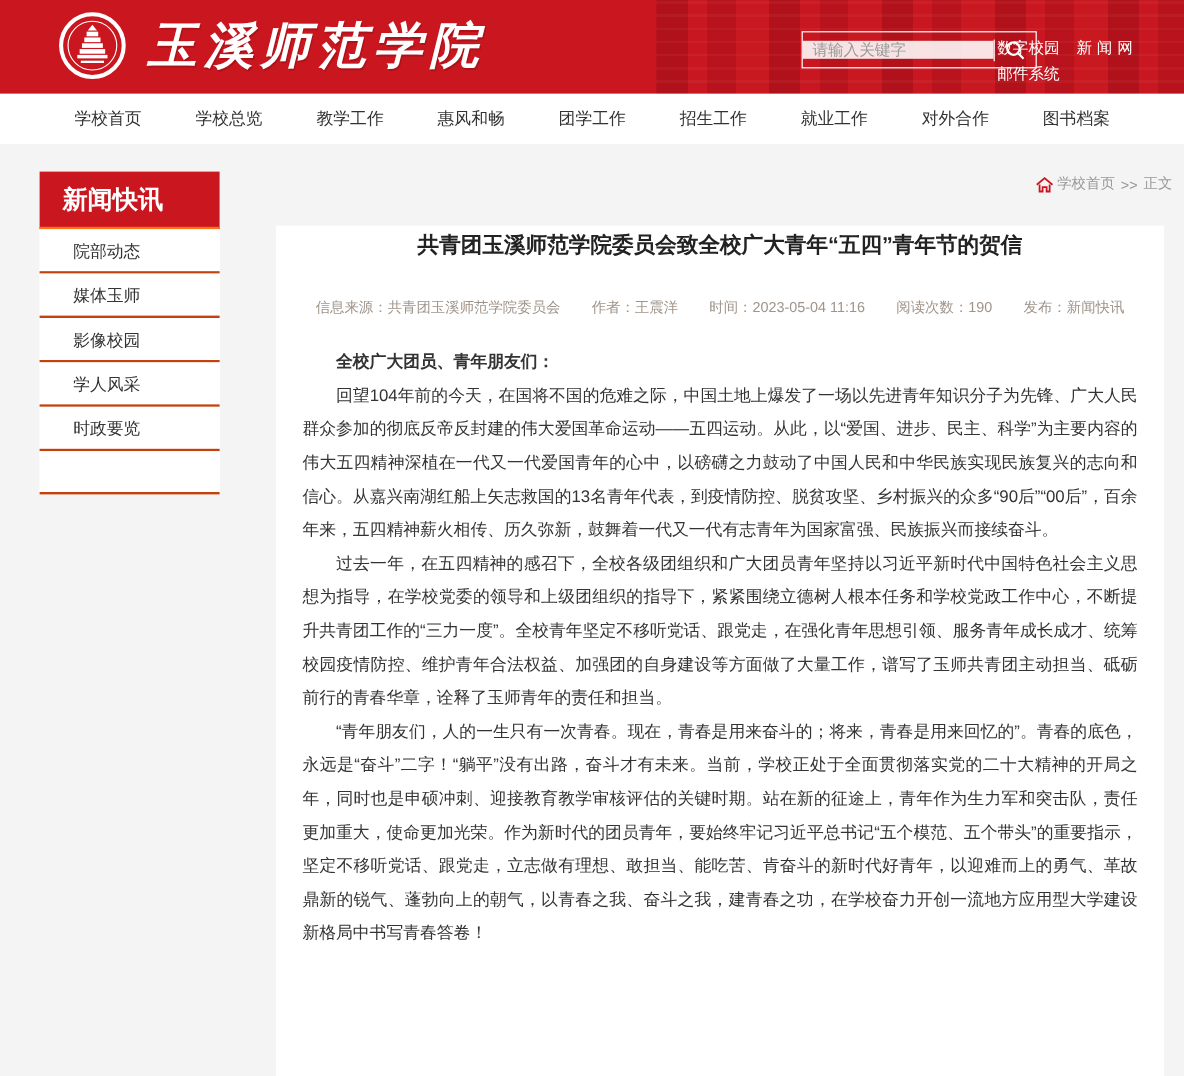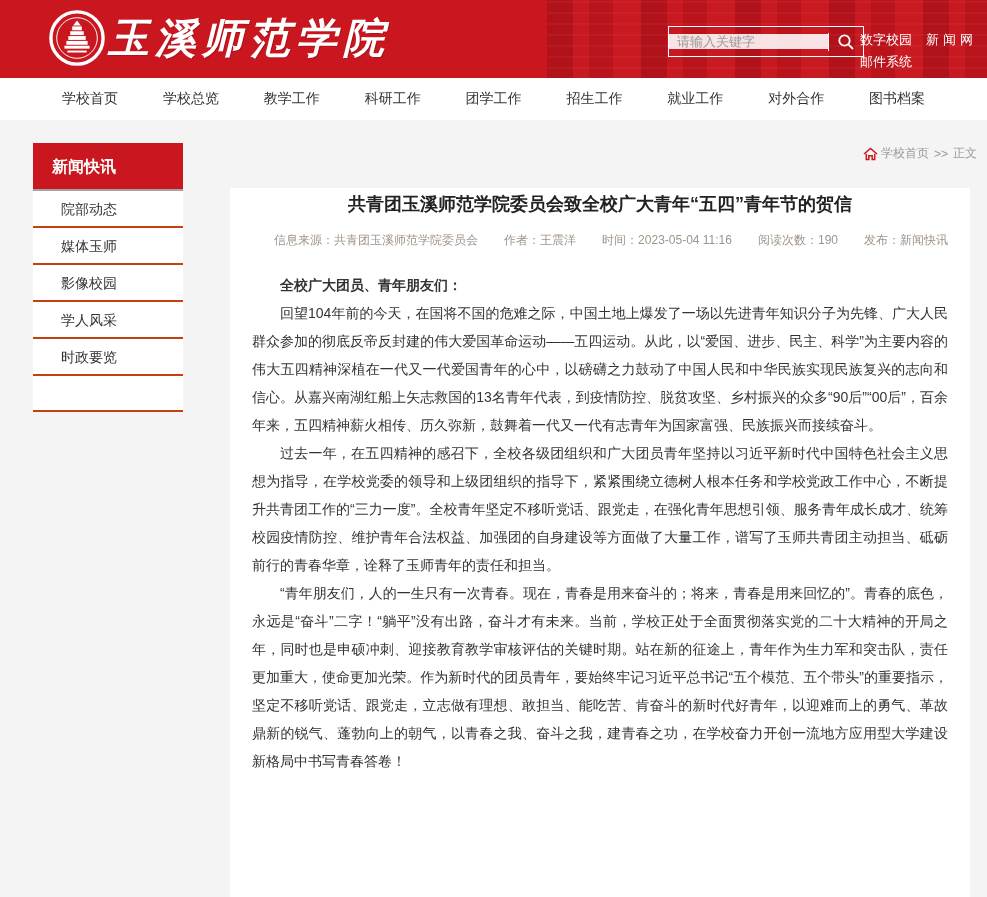--- a/index.html
+++ b/index.html
@@ -9,77 +9,77 @@
   
   .banner { height:78px; background:#c9161f; position:relative; overflow:hidden; }
   .banner .buildings {
     position:absolute; right:0; top:0; width:440px; height:100%;
     background:
       repeating-linear-gradient(0deg, transparent 0 9px, rgba(255,255,255,0.06) 9px 11px),
       repeating-linear-gradient(90deg, rgba(100,8,14,.40) 0 26px, rgba(195,45,50,.18) 26px 42px,
         rgba(120,10,16,.32) 42px 66px, rgba(205,65,62,.12) 66px 94px);
     opacity:.6;
   }
-  .logo { position:absolute; left:48px; top:9px; display:flex; align-items:center; gap:2px; }
+  .logo { position:absolute; left:48px; top:9px; display:flex; align-items:center; gap:17px; }
   .seal { width:58px; height:58px; flex:0 0 auto; }
   .uni-name {
     color:#fff; font-family:"DejaVu Serif","Liberation Serif",serif;
     font-style:italic; font-weight:bold; font-size:41px; letter-spacing:6px;
     text-shadow:1px 1px 0 rgba(0,0,0,.15); white-space:nowrap;
   }
   .search-box {
     position:absolute; left:668px; top:26px; width:196px; height:31px;
     border:1px solid #fff; display:flex; align-items:center;
   }
   .search-box input {
     flex:1; min-width:0; border:none; outline:none; background:rgba(255,255,255,.88);
     font-size:13px; padding:0 8px; color:#333; font-family:inherit;
   }
   .search-box input::placeholder { color:#9a9a9a; }
   .search-btn {
     width:35px; background:transparent; border:none; border-left:1px solid #fff;
     display:flex; align-items:center; justify-content:center; cursor:pointer;
   }
-  .quick-links { position:absolute; left:860px; top:29px; color:#fff; font-size:13px; line-height:22px; }
+  .quick-links { position:absolute; left:831px; top:29px; color:#fff; font-size:13px; line-height:22px; }
   .quick-links a { color:#fff; text-decoration:none; cursor:pointer; }
   .ql-row { display:flex; gap:14px; }
   .ls { letter-spacing:4px;text-align:center; }
 
   
   .nav { height:42px; background:#fff; display:flex; align-items:center; justify-content:space-between; padding:0 62px; }
   .nav a { font-size:14px; color:#333; text-decoration:none; cursor:pointer; white-space:nowrap; }
 
   
   .main { position:relative; height:777px; background:#f4f4f4; }
 
   .sidebar { position:absolute; left:33px; top:23px; width:150px; background:#fff; }
   .side-title {
     height:48px; line-height:48px; background:#c9161f; color:#fff;
-    font-size:16px; font-weight:bold; padding-left:19px; border-bottom:2px solid #a3a3a3;
+    font-size:21px; font-weight:bold; padding-left:19px; border-bottom:2px solid #f97316;
   }
   .side-item {
     height:37px; line-height:37px; padding-left:28px; font-size:14px; color:#333;
     background:#fff; border-bottom:2px solid #c2410c; cursor:pointer;
   }
   .side-item.empty { height:36px; cursor:default; }
 
   .breadcrumb {
     position:absolute; right:10px; top:25px; display:flex; align-items:center; gap:3px;
     font-size:12px; color:#999;
   }
   .breadcrumb a { color:#999; text-decoration:none; cursor:pointer; }
   .breadcrumb .sep { margin:0 2px; }
 
   .card {
     position:absolute; left:230px; top:68px; width:740px; height:709px;
     background:#fff; padding:0 22px; overflow:hidden;
   }
   .art-title { margin-top:4px; text-align:center; font-size:18px; font-weight:bold; color:#222; }
   .art-meta {
-    margin-top:16px; display:flex; justify-content:flex-end; gap:26px;
+    margin-top:32px; display:flex; justify-content:center; gap:26px;
     font-size:12px; color:#9f948a; white-space:nowrap;
   }
   .art-body { margin-top:22px; font-size:14px; line-height:28px; color:#333; text-align:justify; }
   .art-body p { margin:0; text-indent:2em; }
   .salutation { font-weight:bold; }
 </style>
 </head>
 <body>
 
 <div class="banner">
@@ -115,21 +115,21 @@
     <div class="ql-row">
       <a>邮件系统</a>
     </div>
   </div>
 </div>
 
 <div class="nav">
   <a>学校首页</a>
   <a>学校总览</a>
   <a>教学工作</a>
-  <a>科研工作</a>
+  <a>惠风和畅</a>
   <a>团学工作</a>
   <a>招生工作</a>
   <a>就业工作</a>
   <a>对外合作</a>
   <a>图书档案</a>
 </div>
 
 <div class="main">
 
   <div class="sidebar">

